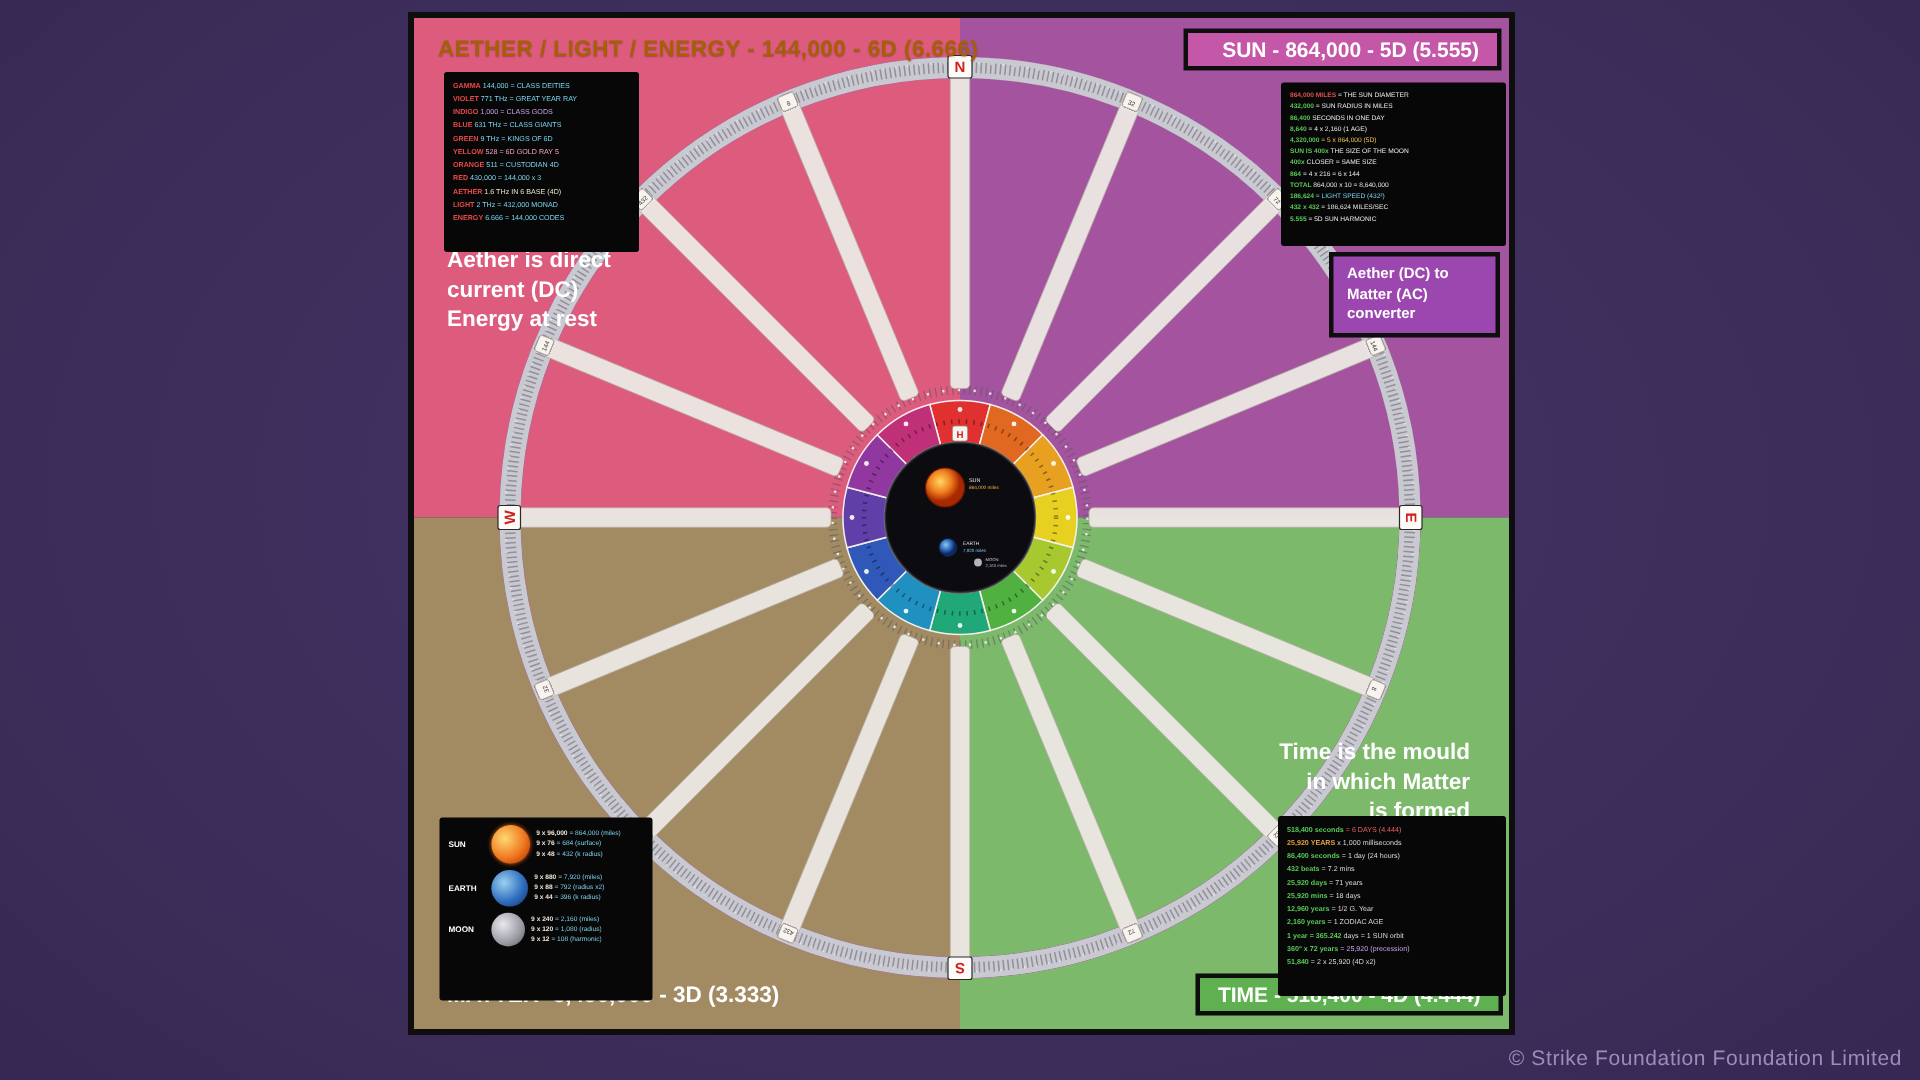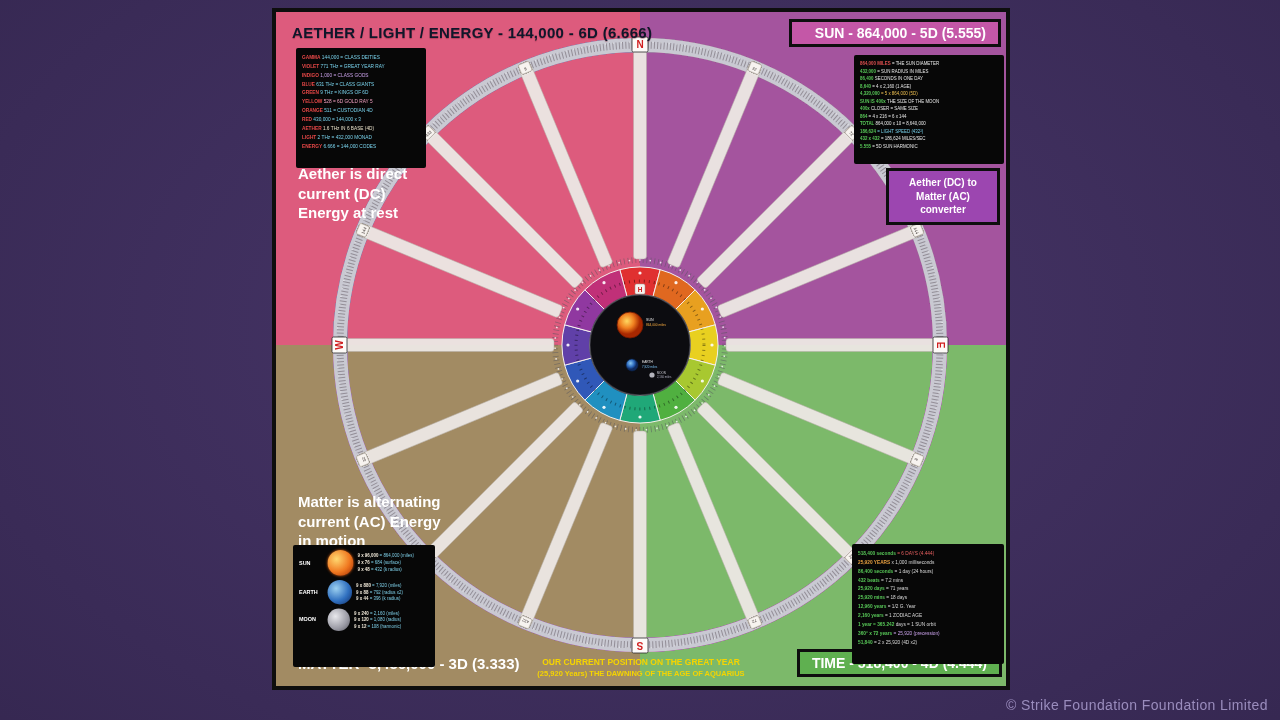--- a/index.html
+++ b/index.html
@@ -9,30 +9,30 @@
     font-family:"Liberation Sans", sans-serif;
   }
   .chart{position:absolute;left:272px;top:8px;width:730px;height:674px;border:4px solid #0e0e0e;}
   .quad{position:absolute;z-index:1;}
   .q-aether{left:0;top:0;width:364px;height:333px;background:#dd5b7d;}
   .q-sun{left:364px;top:0;right:0;height:333px;background:#a4549e;}
   .q-matter{left:0;top:333px;width:364px;bottom:0;background:#a28b63;}
   .q-time{left:364px;top:333px;right:0;bottom:0;background:#7cb96a;}
   .wheel-svg{position:absolute;left:0;top:0;z-index:2;}
   .overlay{position:absolute;z-index:3;}
-  .h-aether{left:16px;top:12px;font-weight:bold;font-size:15px;color:#0f172a;letter-spacing:.3px;text-shadow:0 1px 1px rgba(120,20,40,.4);}
+  .h-aether{left:16px;top:12px;font-weight:bold;font-size:15px;color:#a16207;letter-spacing:.3px;text-shadow:0 1px 1px rgba(120,20,40,.4);}
   .h-sun{right:5px;top:7px;background:#c457a7;border:3px solid #0e0e0e;color:#fff;font-weight:bold;font-size:14px;padding:3px 12px;}
   .h-matter{left:22px;bottom:14px;font-weight:bold;font-size:15px;color:#fff;}
   .h-time{right:4px;bottom:9px;background:#5fb050;border:3px solid #0e0e0e;color:#fff;font-weight:bold;font-size:14px;padding:3px 12px;}
   .note{color:#fff;font-weight:bold;font-size:15px;line-height:1.3;white-space:pre-line;}
   .note-aether{left:22px;top:152px;}
   .note-matter{left:22px;top:480px;}
   .note-time{right:26px;top:480px;text-align:right;}
   .note-sun-box{right:6px;top:156px;background:#9c46b0;border:3px solid #0e0e0e;padding:5px 9px;
-    text-align:center;font-weight:bold;font-size:10px;line-height:1.35;color:#fff;white-space:pre-line;width:90px;}
+    text-align:left;font-weight:bold;font-size:10px;line-height:1.35;color:#fff;white-space:pre-line;width:90px;}
   .black-box{position:absolute;background:#070707;border-radius:2px;padding:5px 6px;z-index:3;overflow:hidden;}
   #box-aether{left:20px;top:36px;width:118px;height:110px;}
   #box-sun{right:2px;top:43px;width:138px;height:99px;}
   #box-matter{left:17px;top:533px;width:130px;height:112px;}
   #box-time{right:2px;top:532px;width:140px;height:110px;}
   .tiny{transform:scale(.68);transform-origin:0 0;width:147%;}
   .ln{white-space:nowrap;overflow:hidden;font-size:7px;line-height:13px;}
   #box-sun .ln{font-size:6.5px;line-height:11px;}
   .ln .l{font-weight:bold;}
   #box-aether .l{color:#e84848}  #box-aether .v{color:#7ad4ee}
@@ -738,23 +738,23 @@
   <div class="overlay h-sun" style="position:absolute;padding-left:23px;">SUN - 864,000 - 5D (5.555)</div>
   <div class="overlay h-matter" style="position:absolute;">MATTER- 3,456,000 - 3D (3.333)</div>
   <div class="overlay h-time" style="position:absolute;">TIME - 518,400 - 4D (4.444)</div>
 
   <div class="overlay note note-aether" style="position:absolute;">Aether is direct
 current (DC)
 Energy at rest</div>
   <div class="overlay note-sun-box" style="position:absolute;">Aether (DC) to
 Matter (AC)
 converter</div>
-  <div class="overlay note note-matter" style="position:absolute;">Matter is alternating
-current (AC) Energy
-in motion</div>
+  <div class="overlay note note-time" style="position:absolute;">Time is the mould
+in which Matter
+is formed</div>
 
   <div class="black-box" id="box-aether">
       <div class="tiny lines">
         <div class="ln"><span class="l">GAMMA</span><span class="v"> 144,000 = CLASS DEITIES</span></div>
         <div class="ln"><span class="l">VIOLET</span><span class="v"> 771 THz = GREAT YEAR RAY</span></div>
         <div class="ln"><span class="l">INDIGO</span><span class="v"> 1,000 = CLASS GODS</span></div>
         <div class="ln"><span class="l">BLUE</span><span class="v"> 631 THz = CLASS GIANTS</span></div>
         <div class="ln"><span class="l">GREEN</span><span class="v"> 9 THz = KINGS OF 6D</span></div>
         <div class="ln"><span class="l">YELLOW</span><span class="v"> 528 = 6D GOLD RAY 5</span></div>
         <div class="ln"><span class="l">ORANGE</span><span class="v"> 511 = CUSTODIAN 4D</span></div>
@@ -820,19 +820,15 @@
         <div class="ln"><span class="l">25,920 days</span><span class="v"> = 71 years</span></div>
         <div class="ln"><span class="l">25,920 mins</span><span class="v"> = 18 days</span></div>
         <div class="ln"><span class="l">12,960 years</span><span class="v"> = 1/2 G. Year</span></div>
         <div class="ln"><span class="l">2,160 years</span><span class="v"> = 1 ZODIAC AGE</span></div>
         <div class="ln"><span class="l">1 year = 365.242</span><span class="v"> days = 1 SUN orbit</span></div>
         <div class="ln"><span class="l">360° x 72 years</span><span class="v"> = 25,920 (precession)</span></div>
         <div class="ln"><span class="l">51,840</span><span class="v"> = 2 x 25,920 (4D x2)</span></div>
       </div>
     </div>
 
-  <div class="overlay great-year" style="position:absolute;">
-    <div class="gy1">OUR CURRENT POSITION ON THE GREAT YEAR</div>
-    <div class="gy2">(25,920 Years) THE DAWNING OF THE AGE OF AQUARIUS</div>
-  </div>
 </div>
 
 <div class="watermark">© Strike Foundation Foundation Limited</div>
 
 </body></html>

